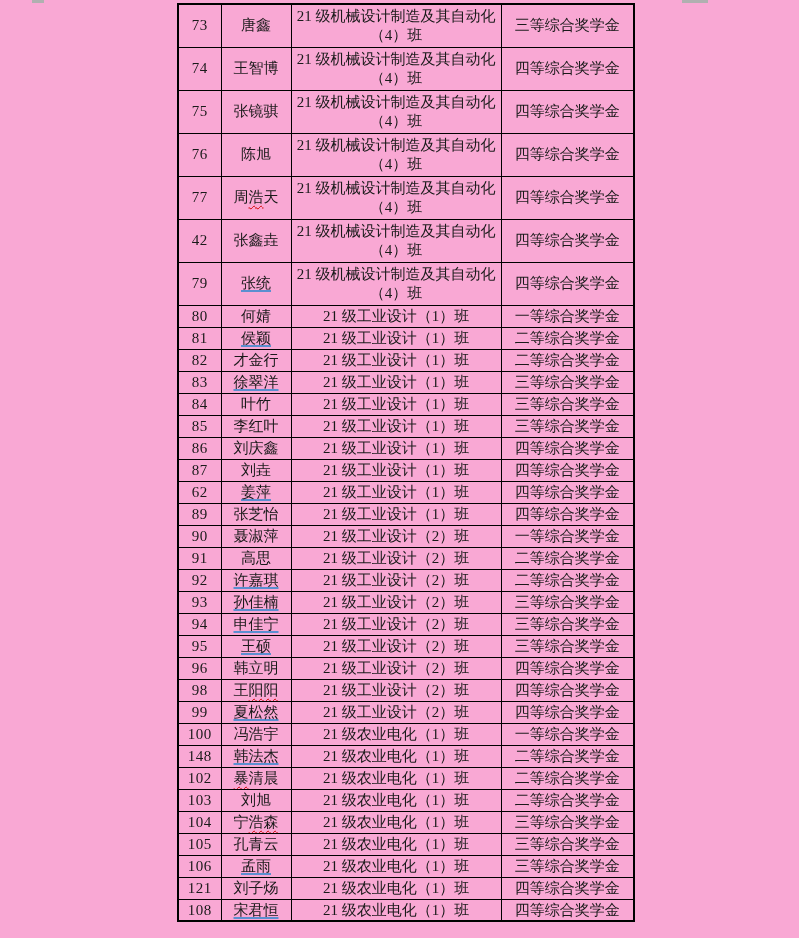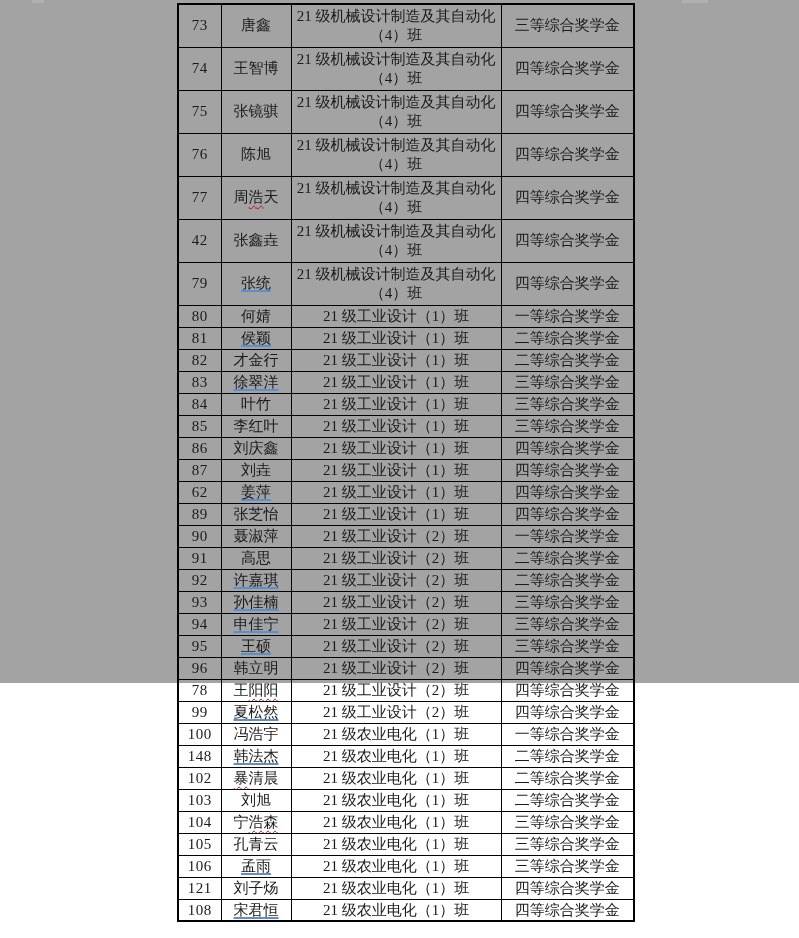--- a/index.html
+++ b/index.html
@@ -8,22 +8,22 @@
     width: 799px;
     height: 938px;
     background: #ffffff;
     overflow: hidden;
     position: relative;
     font-family: "Liberation Serif", "DejaVu Serif", serif;
   }
   .page {
     position: relative;
     width: 799px;
-    height: 683px;
-    background: #a3a3a3;
+    height: 938px;
+    background: #f9a8d4;
   }
   .edge-artifact {
     position: absolute;
     top: 0;
     height: 3px;
     background: var(--artifact-color, #b0b0b0);
   }
   .edge-artifact.left  { left: 32px;  width: 12px; }
   .edge-artifact.right { left: 682px; width: 26px; }
 
@@ -218,21 +218,21 @@
           <td class="cell-class">21 级工业设计（2）班</td>
           <td class="cell-award">三等综合奖学金</td>
         </tr>
         <tr class="row-single">
           <td class="cell-no">96</td>
           <td class="cell-name"><span>韩立明</span></td>
           <td class="cell-class">21 级工业设计（2）班</td>
           <td class="cell-award">四等综合奖学金</td>
         </tr>
         <tr class="row-single">
-          <td class="cell-no">78</td>
+          <td class="cell-no">98</td>
           <td class="cell-name"><span>王<span class="u-wavy">阳阳</span></span></td>
           <td class="cell-class">21 级工业设计（2）班</td>
           <td class="cell-award">四等综合奖学金</td>
         </tr>
         <tr class="row-single">
           <td class="cell-no">99</td>
           <td class="cell-name"><span class="u-blue">夏松然</span></td>
           <td class="cell-class">21 级工业设计（2）班</td>
           <td class="cell-award">四等综合奖学金</td>
         </tr>

